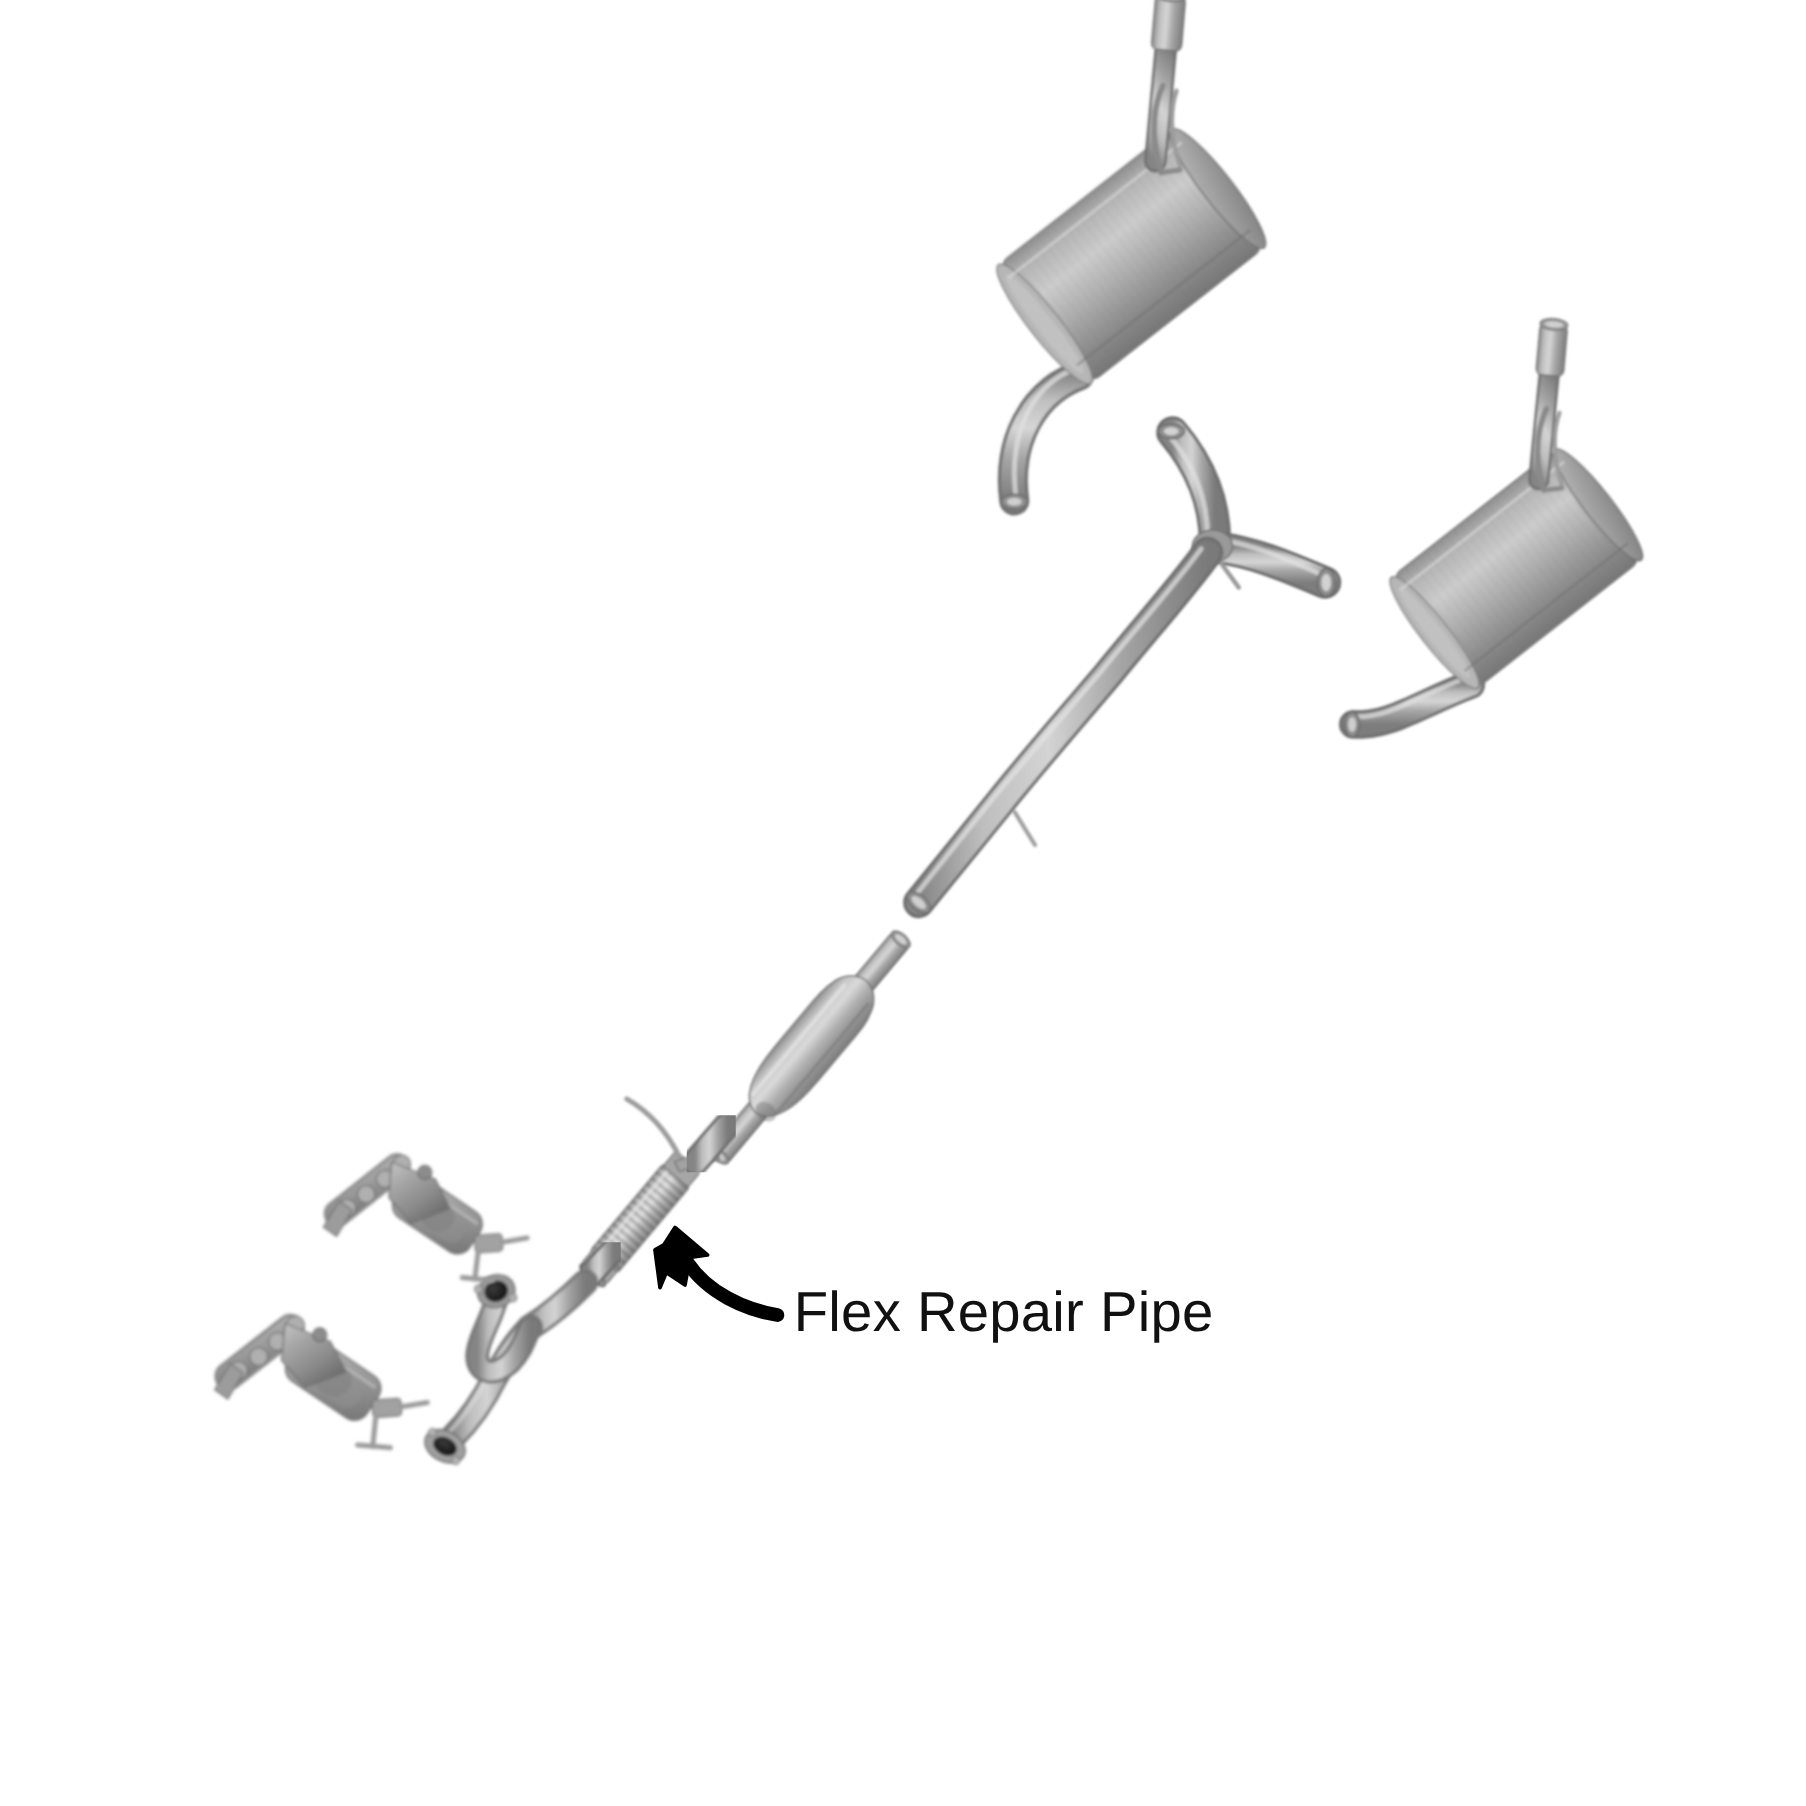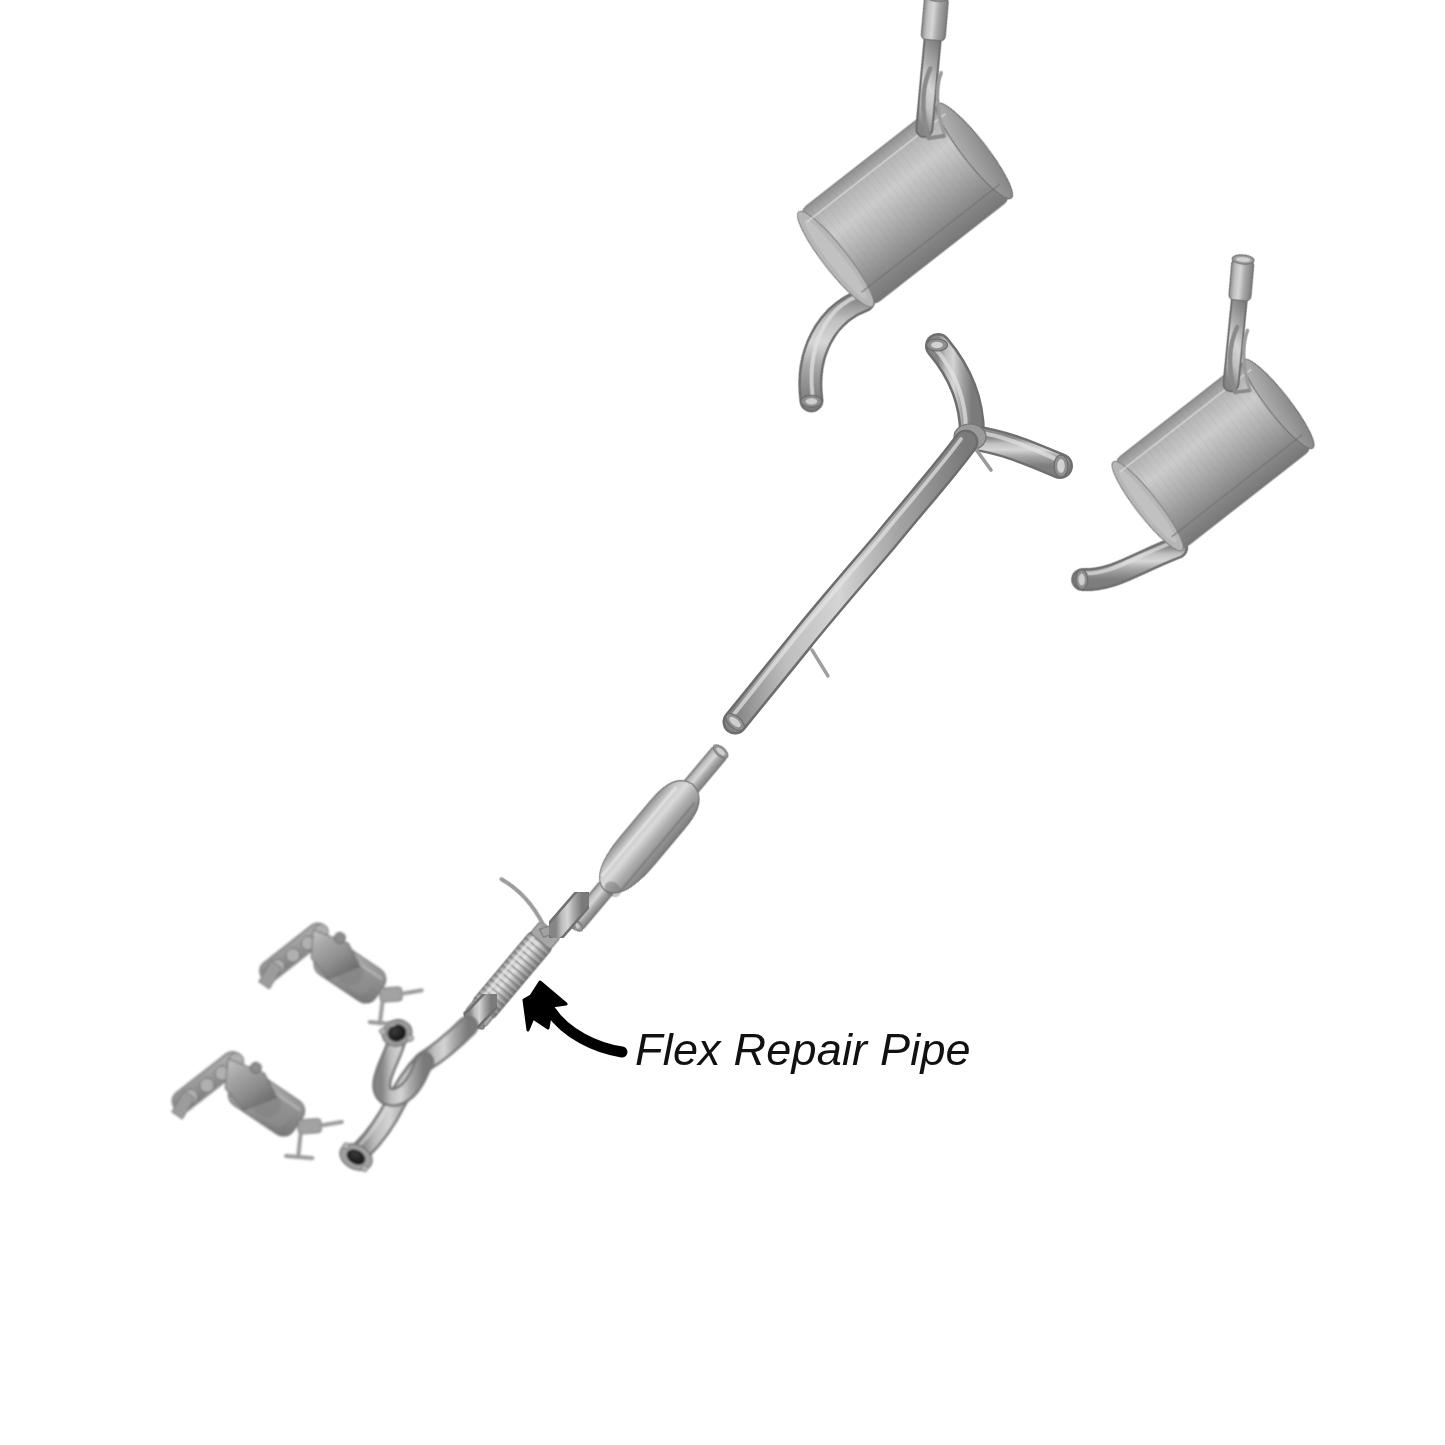--- a/index.html
+++ b/index.html
@@ -14,21 +14,20 @@
     overflow: hidden;
     position: relative;
   }
   #diagram-root {
     position: absolute;
     left: 0;
     top: 0;
     width: 1445px;
     height: 1180px;
     background: #ffffff;
-    font-style: italic;
   }
   svg.stage {
     display: block;
     width: 1445px;
     height: 1445px;
   }
   .annot-label {
     font-family: "Liberation Sans", sans-serif;
     font-size: 45px;
     font-weight: 400;

